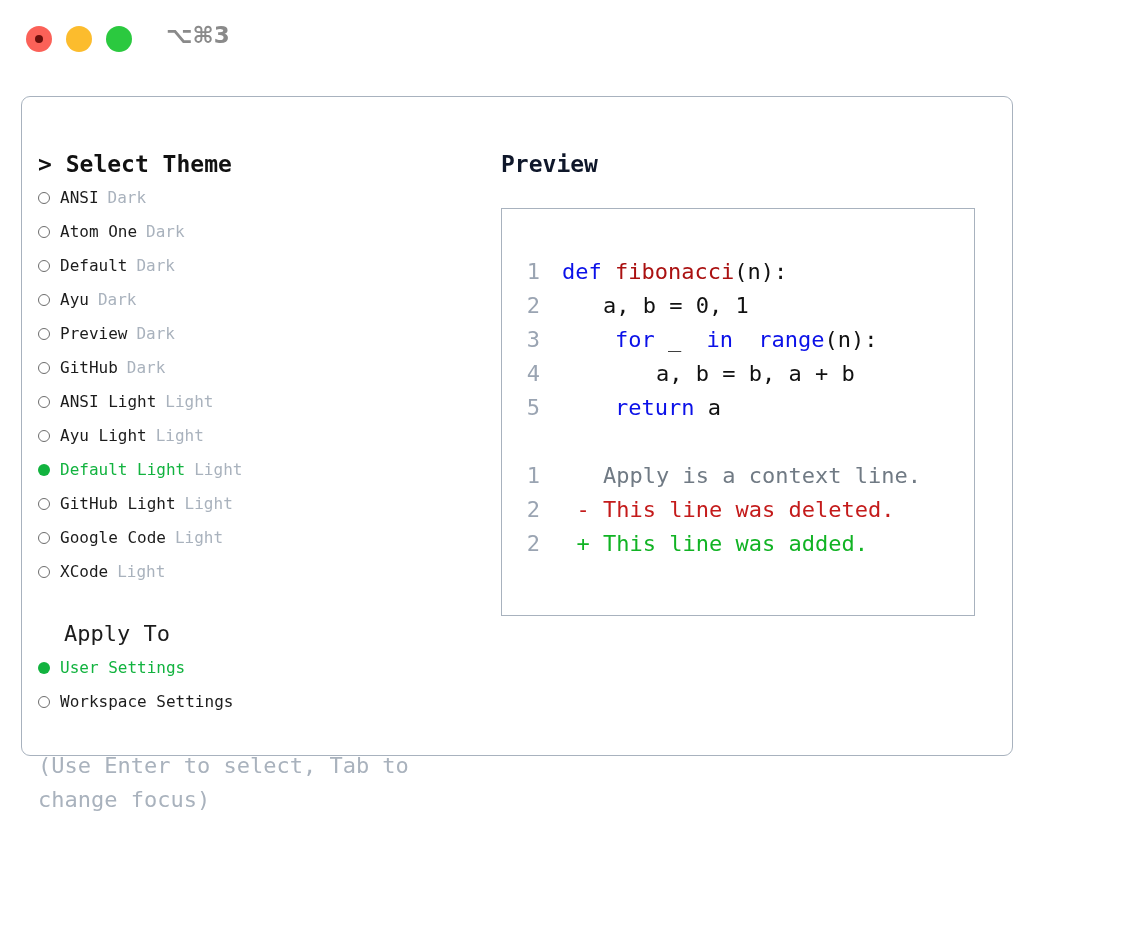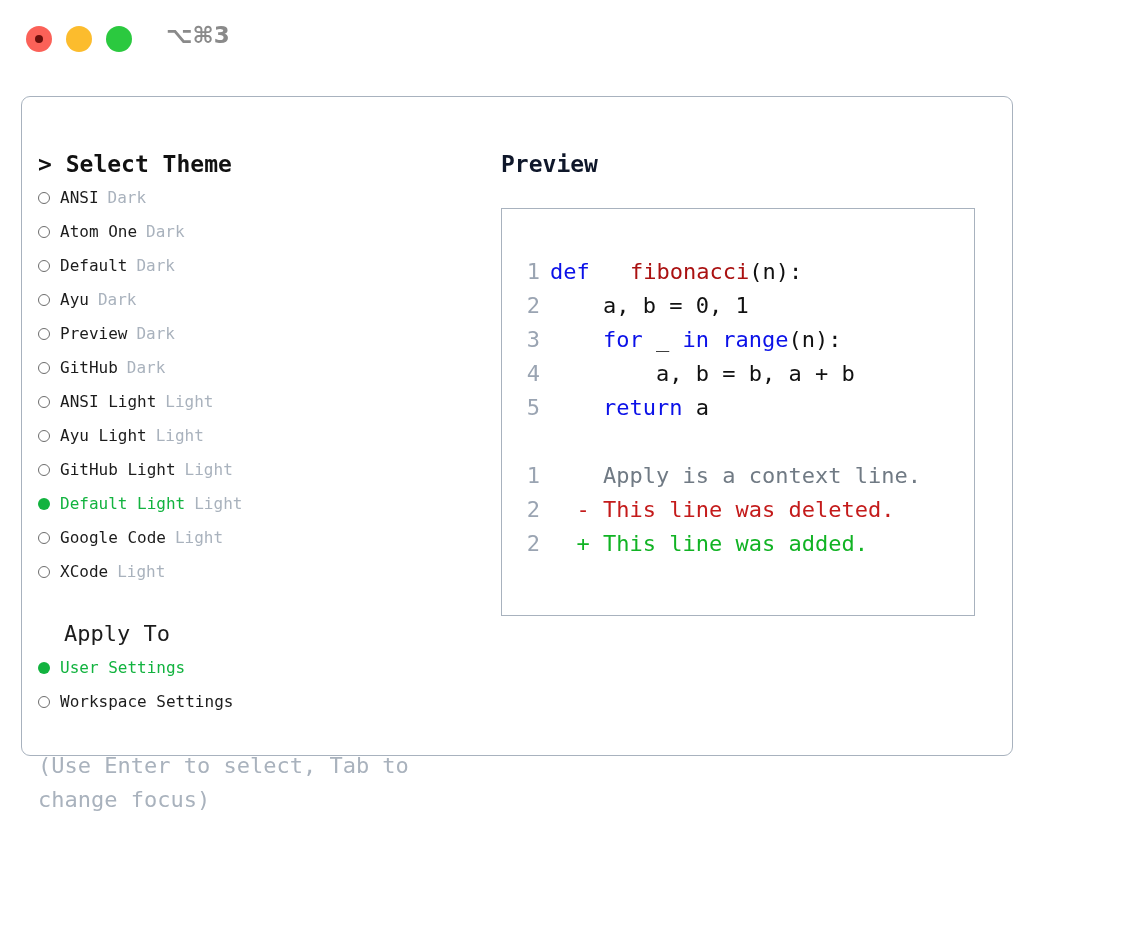--- a/index.html
+++ b/index.html
@@ -173,22 +173,22 @@
     font-size: 22px;
     white-space: pre;
   }
   .lno {
     display: inline-block;
     width: 26px;
     text-align: right;
     color: #9aa4b2;
     margin-right: 10px;
   }
-  .kw   { color: #0b11e8; }
-  .fn   { color: #aa1111; margin-left: 27px; }
+  .kw   { color: #0b11e8; margin-left: 12px; }
+  .fn   { color: #aa1111; }
   .plain{ color: #111111; }
   .ctx  { color: #707a84; }
   .del  { color: #c41b1b; }
   .add  { color: #11b324; }
   .spacer-line { height: 34px; }
 </style>
 </head>
 <body>
 
 <div id="window">
@@ -209,22 +209,22 @@
 
       <div id="theme-list">
           <div class="line"><span class="bullet"><span class="radio-dot off"></span></span><span class="theme-name">ANSI</span><span class="theme-kind">Dark</span></div>
           <div class="line"><span class="bullet"><span class="radio-dot off"></span></span><span class="theme-name">Atom One</span><span class="theme-kind">Dark</span></div>
           <div class="line"><span class="bullet"><span class="radio-dot off"></span></span><span class="theme-name">Default</span><span class="theme-kind">Dark</span></div>
           <div class="line"><span class="bullet"><span class="radio-dot off"></span></span><span class="theme-name">Ayu</span><span class="theme-kind">Dark</span></div>
           <div class="line"><span class="bullet"><span class="radio-dot off"></span></span><span class="theme-name">Preview</span><span class="theme-kind">Dark</span></div>
           <div class="line"><span class="bullet"><span class="radio-dot off"></span></span><span class="theme-name">GitHub</span><span class="theme-kind">Dark</span></div>
           <div class="line"><span class="bullet"><span class="radio-dot off"></span></span><span class="theme-name">ANSI Light</span><span class="theme-kind">Light</span></div>
           <div class="line"><span class="bullet"><span class="radio-dot off"></span></span><span class="theme-name">Ayu Light</span><span class="theme-kind">Light</span></div>
+          <div class="line"><span class="bullet"><span class="radio-dot on"></span></span><span class="theme-name selected">Default Light</span><span class="theme-kind">Light</span></div>
           <div class="line"><span class="bullet"><span class="radio-dot off"></span></span><span class="theme-name">GitHub Light</span><span class="theme-kind">Light</span></div>
-          <div class="line"><span class="bullet"><span class="radio-dot on"></span></span><span class="theme-name selected">Default Light</span><span class="theme-kind">Light</span></div>
           <div class="line"><span class="bullet"><span class="radio-dot off"></span></span><span class="theme-name">Google Code</span><span class="theme-kind">Light</span></div>
           <div class="line"><span class="bullet"><span class="radio-dot off"></span></span><span class="theme-name">XCode</span><span class="theme-kind">Light</span></div>
         </div>
 
       <div class="line apply-header">Apply To</div>
 
       <div id="apply-list">
           <div class="line"><span class="bullet"><span class="radio-dot on"></span></span><span class="theme-name selected">User Settings</span></div>
           <div class="line"><span class="bullet"><span class="radio-dot off"></span></span><span class="theme-name">Workspace Settings</span></div>
         </div>

